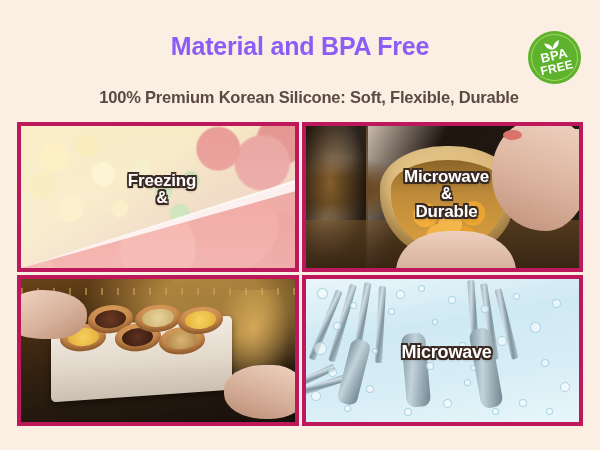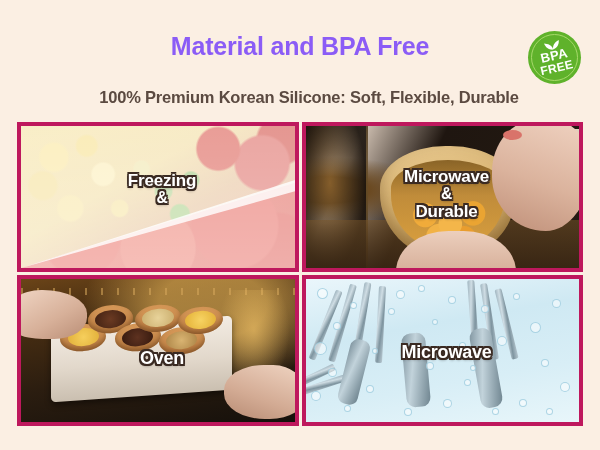--- a/index.html
+++ b/index.html
@@ -418,23 +418,20 @@
           </div>
         <div class="ov-cup c5">
             <div class="fill"></div>
           </div>
         <div class="ov-cup c6">
             <div class="fill"></div>
           </div>
       </div>
       <div class="ov-hand-l"></div>
       <div class="ov-hand-r"></div>
-    </div>
-    <div class="label lbl-oven">
-      <span>Oven</span>
     </div>
   </div>
 
   <div class="panel p-br">
     <div class="scene">
       <div class="dw-bg"></div>
       <div class="dw-forks">
         <div class="fork f-a"></div>
           <div class="fork f-b"></div>
         <div class="fork f-c"></div>

